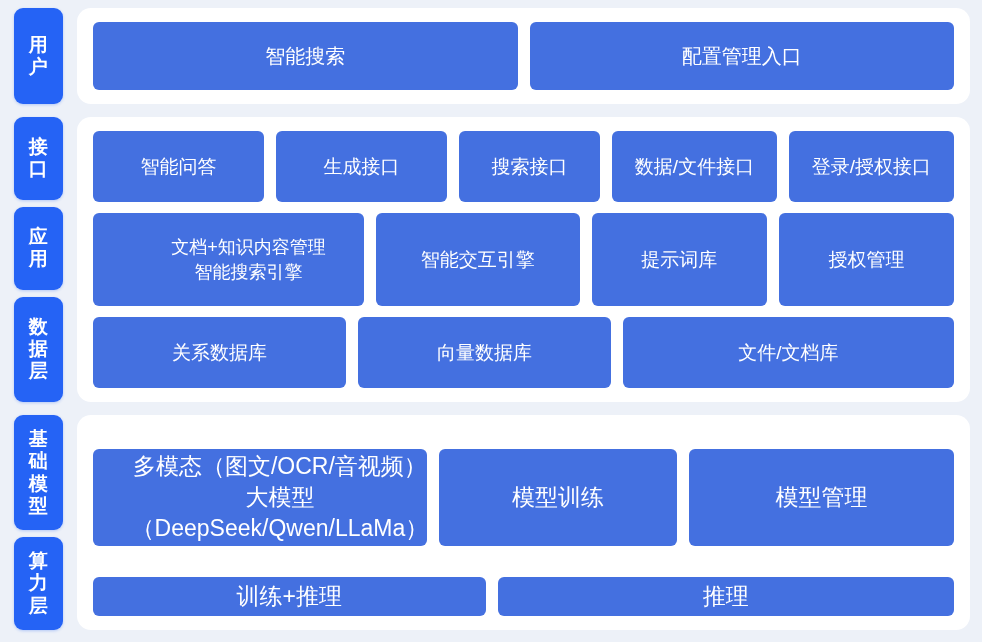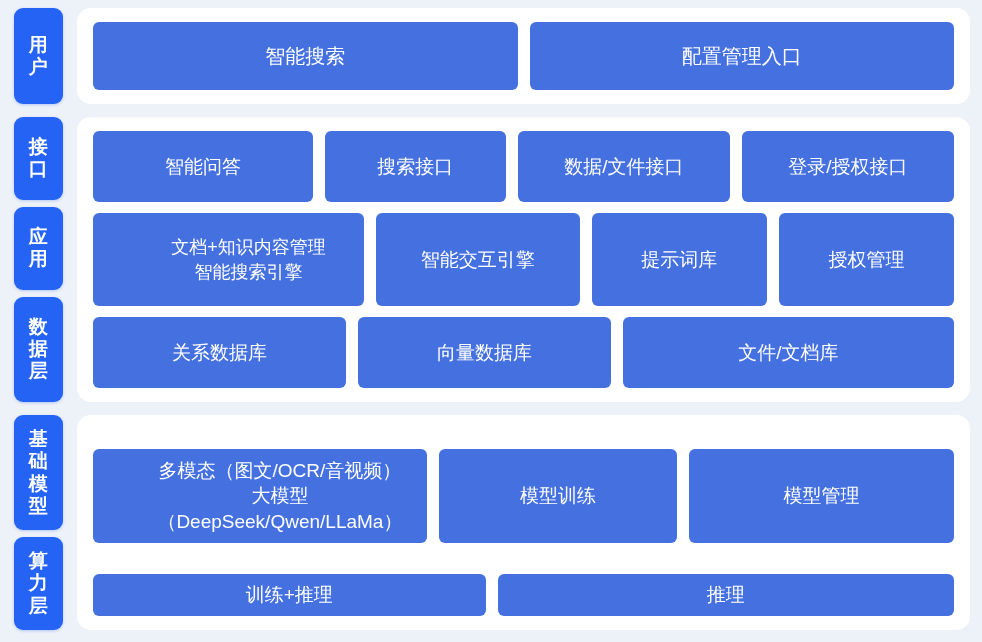--- a/index.html
+++ b/index.html
@@ -101,21 +101,21 @@
   
   #section-user { height: 96px; }
   #section-user .panel { padding: 14px 16px; }
   #section-user .card { font-size: 20px; }
 
   #section-mid { height: 285px; }
   #section-mid .section-tabs { gap: 7px; }
 
   #section-base { height: 215px; }
   #section-base .section-tabs { gap: 7px; }
-  #section-base .card { font-size: 19px; margin-top: 20px; }
+  #section-base .card { font-size: 23px; margin-top: 20px; }
 
   .card-multiline {
     font-size: 18px;
     line-height: 1.34;
     padding-left: 48px;
   }
 </style>
 </head>
 <body>
 
@@ -149,20 +149,21 @@
       <div class="layer-tab">
         <span class="ch">数</span>
         <span class="ch">据</span>
         <span class="ch">层</span>
       </div>
     </div>
     <div class="panel">
 
       <div class="row">
         <div class="card" style="flex:1.04 1 0">智能问答</div>
+        <div class="card" style="flex:1.04 1 0">生成接口</div>
         <div class="card" style="flex:0.84 1 0">搜索接口</div>
         <div class="card" style="flex:1.00 1 0">数据/文件接口</div>
         <div class="card" style="flex:1.00 1 0">登录/授权接口</div>
       </div>
 
       <div class="row">
         <div class="card card-multiline" style="flex:1.35 1 0">文档+知识内容管理
 智能搜索引擎</div>
         <div class="card" style="flex:1.18 1 0">智能交互引擎</div>
         <div class="card" style="flex:1.00 1 0">提示词库</div>

